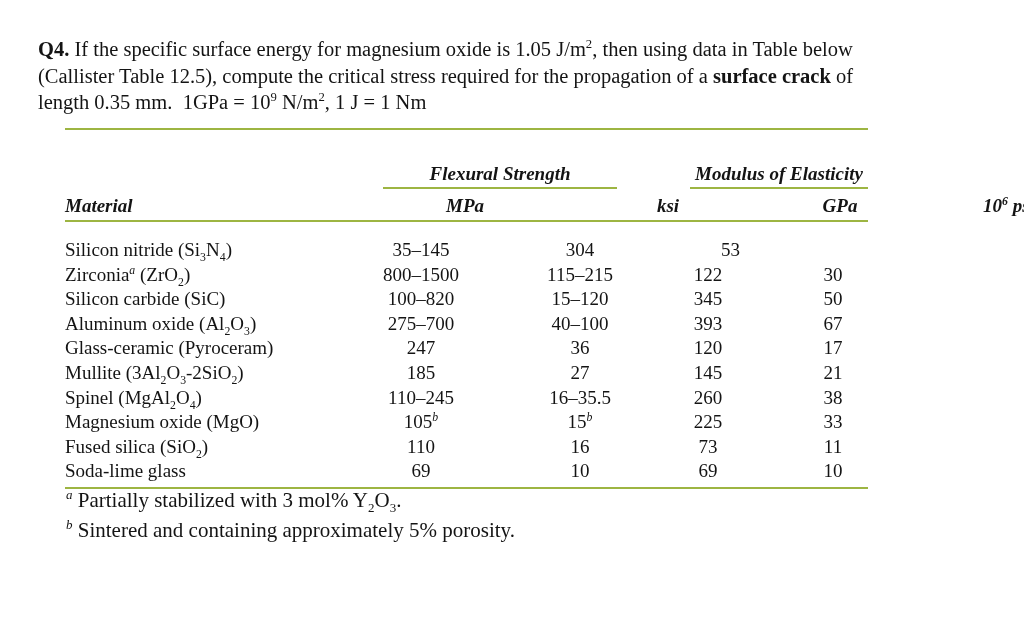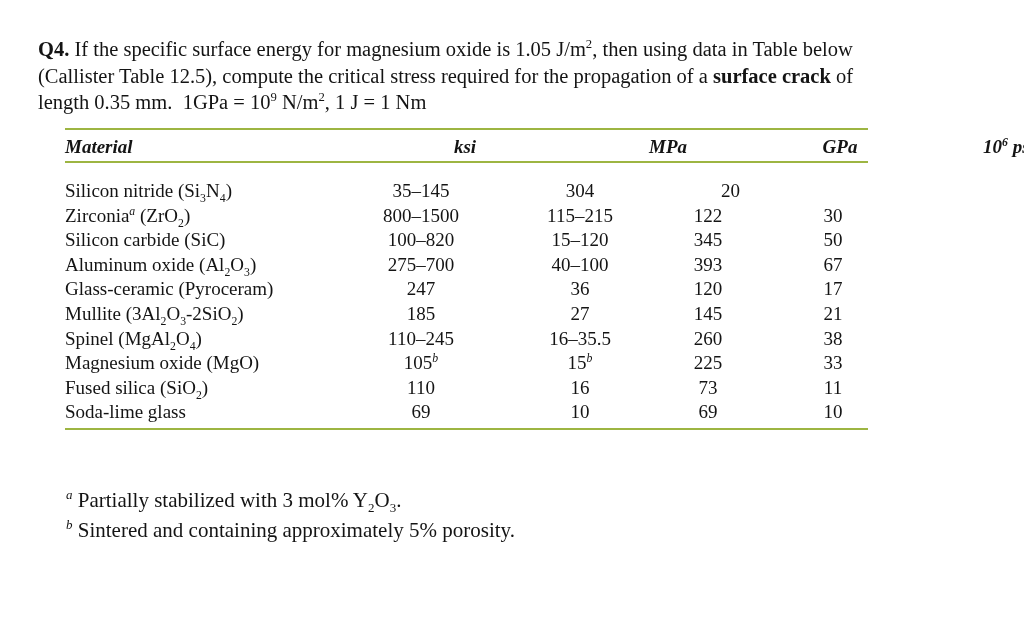--- a/index.html
+++ b/index.html
@@ -58,35 +58,39 @@
 
 <div class="question">
     <div class="q-line"><b>Q4.</b> If the specific surface energy for magnesium oxide is 1.05 J/m<sup>2</sup>, then using data in Table below</div>
     <div class="q-line">(Callister Table 12.5), compute the critical stress required for the propagation of a <b>surface crack</b> of</div>
     <div class="q-line">length 0.35 mm.&nbsp; 1GPa = 10<sup>9</sup> N/m<sup>2</sup>, 1 J = 1 Nm</div>
   </div>
 
 <div class="tablewrap">
   <div class="top-rule"></div>
 
+  <div class="grp-area">
+    <div class="grp grp-flex">Flexural Strength</div>
+    <div class="grp grp-mod">Modulus of Elasticity</div>
+  </div>
 
   <div class="hdr-row">
     <div class="cell c0">Material</div>
+    <div class="cell c1">MPa</div>
     <div class="cell c2">ksi</div>
-    <div class="cell c1">MPa</div>
     <div class="cell c3">GPa</div>
     <div class="cell c4">10<sup>6</sup> psi</div>
   </div>
 
   <div class="t-body">
       <div class="t-row">
         <div class="cell c0">Silicon nitride (Si<sub>3</sub>N<sub>4</sub>)</div>
         <div class="cell c2">35–145</div>
         <div class="cell c3">304</div>
-        <div class="cell c4">20</div>
+        <div class="cell c4">53</div>
       </div>
       <div class="t-row">
         <div class="cell c0">Zirconia<sup><i>a</i></sup> (ZrO<sub>2</sub>)</div>
         <div class="cell c1">800–1500</div>
         <div class="cell c2">115–215</div>
         <div class="cell c3">122</div>
         <div class="cell c4">30</div>
       </div>
       <div class="t-row">
         <div class="cell c0">Silicon carbide (SiC)</div>

